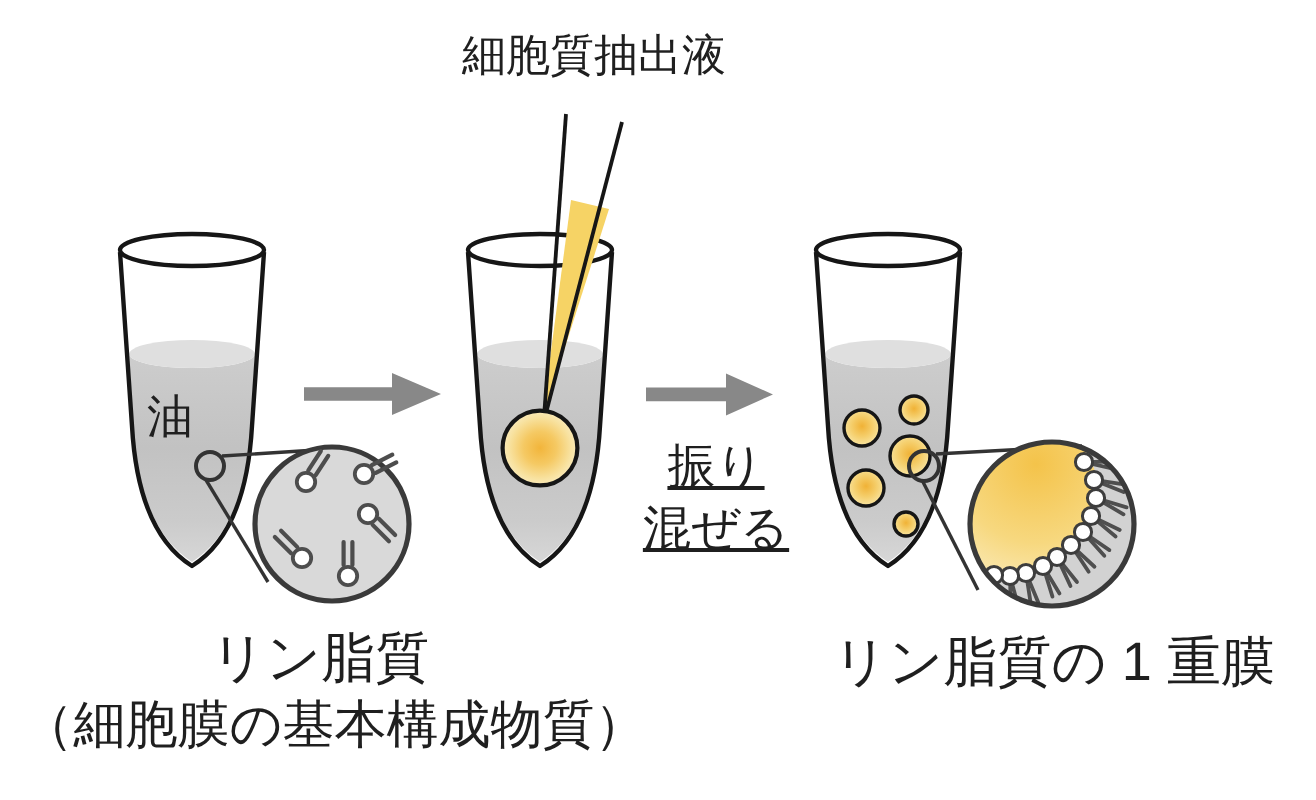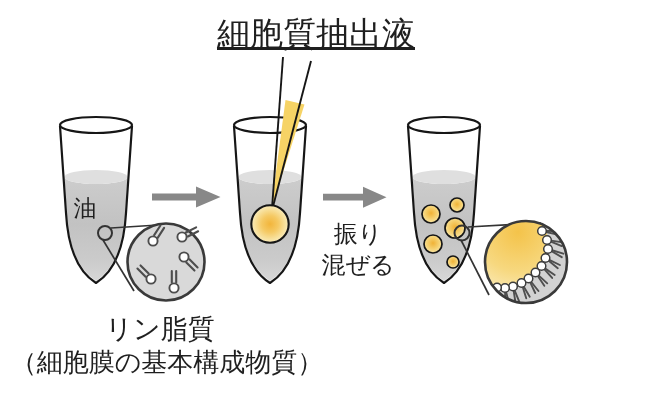--- a/index.html
+++ b/index.html
@@ -12,23 +12,23 @@
     --magnifier-gray:#d9d9d9;
     --text-black:#1f1f1f;
   }
   html,body{margin:0;padding:0;background:#fff;}
   .stage{
     position:relative;width:658px;height:400px;background:#ffffff;overflow:hidden;
     font-family:"Liberation Sans","DejaVu Sans",sans-serif;color:var(--text-black);
   }
   .stage svg{position:absolute;left:0;top:0;}
   .lbl{position:absolute;text-align:center;line-height:1.15;white-space:nowrap;}
-  .title{left:166px;top:15px;width:300px;font-size:33px;text-decoration:underline;}
+  .title{left:147px;top:15px;width:300px;font-size:22px;}
   .oil{left:70px;top:195px;width:30px;font-size:23px;}
-  .shake{left:303px;top:218px;width:110px;font-size:24px;line-height:31px;}
+  .shake{left:303px;top:218px;width:110px;font-size:24px;line-height:31px;text-decoration:underline;}
   .cap-l1{left:10px;top:314px;width:300px;font-size:27px;}
   .cap-l2{left:0px;top:348px;width:334px;font-size:26px;}
   .cap-r{left:397px;top:316px;width:260px;font-size:27px;}
   #molecules line{stroke:#4d4d4d;stroke-width:2.1;stroke-linecap:round;}
   #molecules circle{fill:#ffffff;stroke:#4d4d4d;stroke-width:1.9;}
   #beads line{stroke:#4f4f4f;stroke-width:1.9;stroke-linecap:round;}
   #beads circle{fill:#ffffff;stroke:#3d3d3d;stroke-width:1.5;}
 </style>
 </head>
 <body>
@@ -167,14 +167,15 @@
   </svg>
 
   <div class="lbl title">細胞質抽出液</div>
   <div class="lbl oil">油</div>
   <div class="lbl shake">
     <div>振り</div>
     <div>混ぜる</div>
   </div>
   <div class="lbl cap-l2">（細胞膜の基本構成物質）</div>
   <div class="lbl cap-l1">リン脂質</div>
+  <div class="lbl cap-r">リン脂質の 1 重膜</div>
 
 </div>
 
 </body></html>

